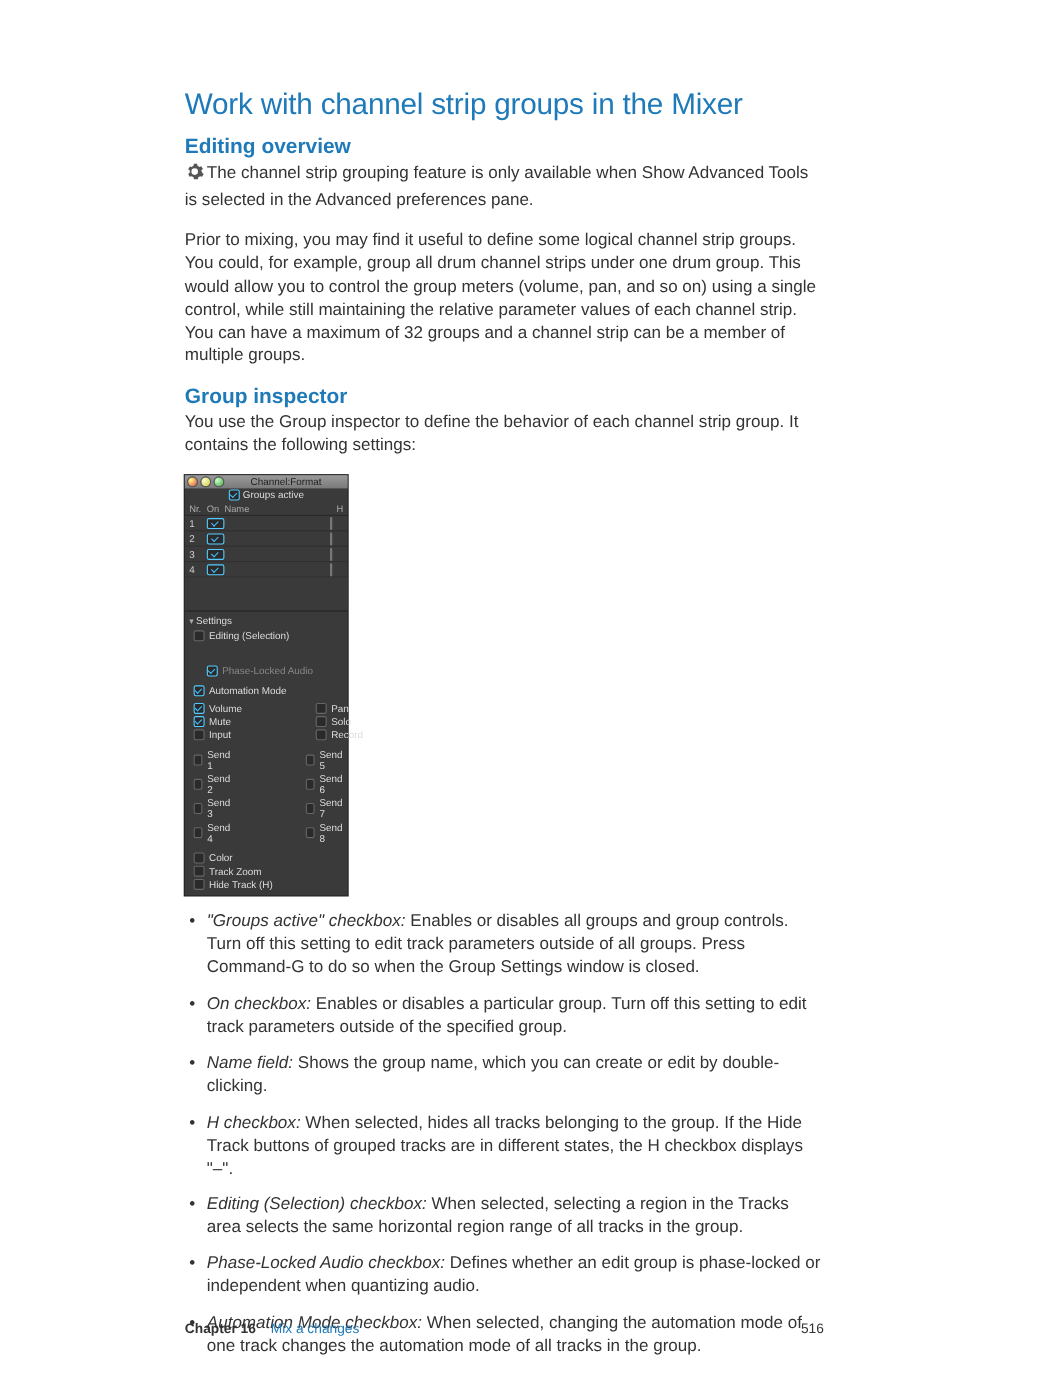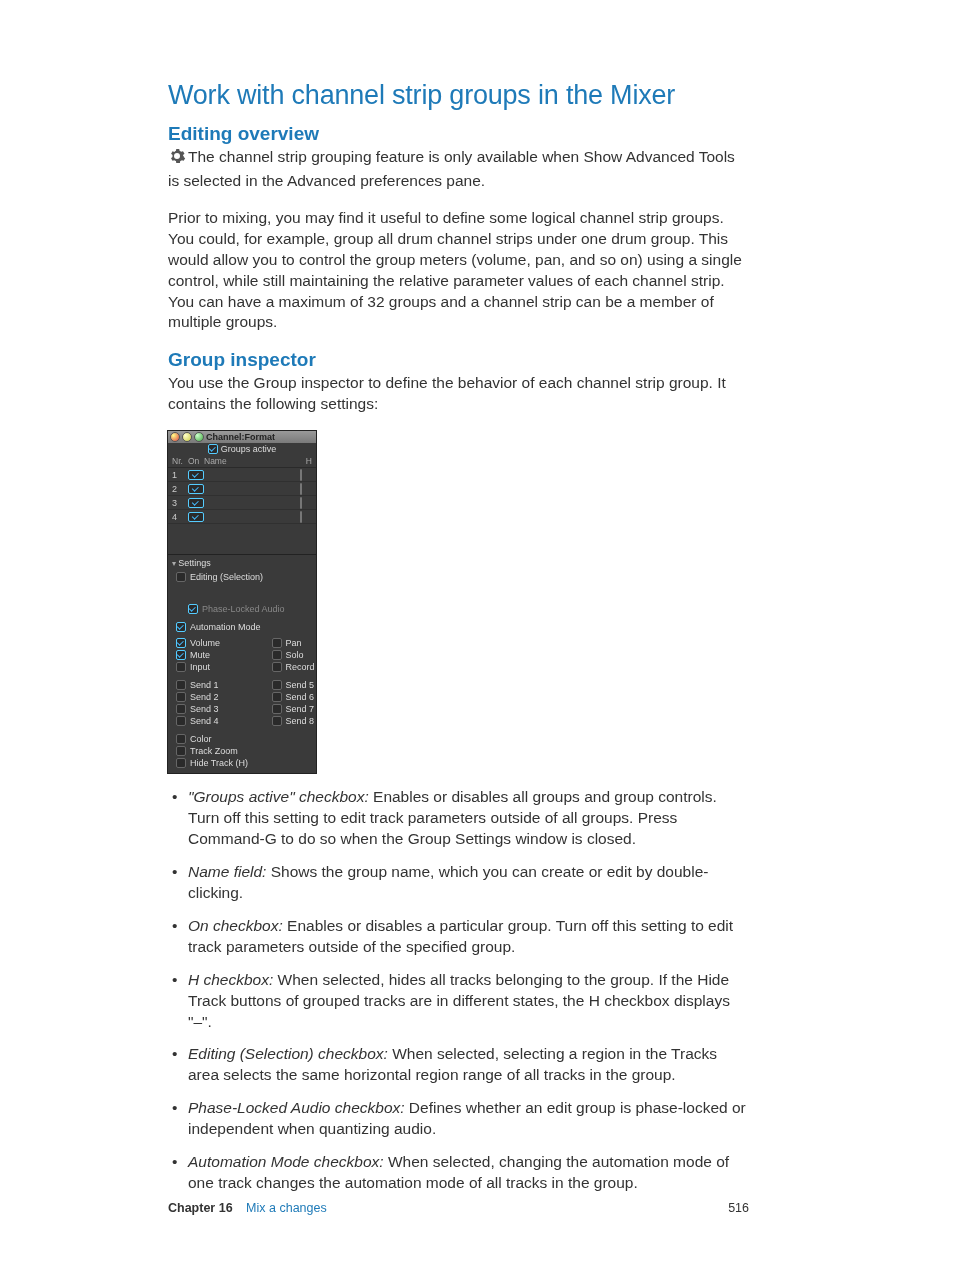--- a/index.html
+++ b/index.html
@@ -109,21 +109,21 @@
   .ck.on{border-color:#5cf;}
   .ck.on::after{content:"";width:5px;height:3px;border-left:1.5px solid #4bf;border-bottom:1.5px solid #4bf;transform:rotate(-45deg) translate(0,-1px);}
   .box {
     width:9px;height:9px;border:1px solid #777;border-radius:1px;background:#555;
   }
   .gap { height:30px; background:#3a3a3a;}
   .sect-label {
     color:#ddd;padding:3px 4px;border-top:1px solid #222;
   }
   .tri::before{content:"▾ ";color:#aaa;font-size:8px;}
-  .opt-row{display:flex;align-items:center;gap:4px;padding:1px 0 1px 8px;}
+  .opt-row{display:flex;align-items:center;gap:4px;padding:1px 16px 1px 8px;}
   .opt-row.ind{padding-left:20px;color:#888;margin-top:20px;}
   .two-col{display:flex;gap:43px;}
   .two-col>div{flex:1;}
   .footer {
     position: absolute;
     bottom: 50px;
     left: 168px;
     right: 165px;
     display: flex;
     justify-content: space-between;
@@ -151,21 +151,21 @@
 
   <div class="section2">
     <h2 class="h2">Group inspector</h2>
     <p class="p">You use the Group inspector to define the behavior of each channel strip group. It contains the following settings:</p>
 
     <div class="inspector">
       <div class="insp-title">
         <span class="traffic tred"></span>
         <span class="traffic tyel"></span>
         <span class="traffic tgrn"></span>
-        <span style="flex:1;text-align:left;font-weight:bold;">Channel:Format</span>
+        <span style="flex:1;text-align:center;font-weight:normal;">Channel:Format</span>
       </div>
       <div class="insp-row">
         <span class="ck on"></span>
         <span>Groups active</span>
       </div>
       <div class="table-head">
         <span class="col-nr">Nr.</span>
         <span class="col-on">On</span>
         <span class="col-name">Name</span>
         <span class="col-h">H</span>
@@ -294,22 +294,22 @@
           <div class="opt-row">
             <span class="ck"></span>
             <span>Hide Track (H)</span>
           </div>
         </div>
       <div style="height:4px"></div>
     </div>
 
     <ul class="bullets" id="bullet-list">
         <li><span class="em">"Groups active" checkbox:</span><span> Enables or disables all groups and group controls. Turn off this setting to edit track parameters outside of all groups. Press Command-G to do so when the Group Settings window is closed.</span></li>
+        <li><span class="em">On checkbox:</span><span> Enables or disables a particular group. Turn off this setting to edit track parameters outside of the specified group.</span></li>
         <li><span class="em">Name field:</span><span> Shows the group name, which you can create or edit by double-clicking.</span></li>
-        <li><span class="em">On checkbox:</span><span> Enables or disables a particular group. Turn off this setting to edit track parameters outside of the specified group.</span></li>
         <li><span class="em">H checkbox:</span><span> When selected, hides all tracks belonging to the group. If the Hide Track buttons of grouped tracks are in different states, the H checkbox displays "–".</span></li>
         <li><span class="em">Editing (Selection) checkbox:</span><span> When selected, selecting a region in the Tracks area selects the same horizontal region range of all tracks in the group.</span></li>
         <li><span class="em">Phase-Locked Audio checkbox:</span><span> Defines whether an edit group is phase-locked or independent when quantizing audio.</span></li>
         <li><span class="em">Automation Mode checkbox:</span><span> When selected, changing the automation mode of one track changes the automation mode of all tracks in the group.</span></li>
       </ul>
   </div>
 
   <div class="footer">
     <div>
       <span class="chap">Chapter  16</span>

